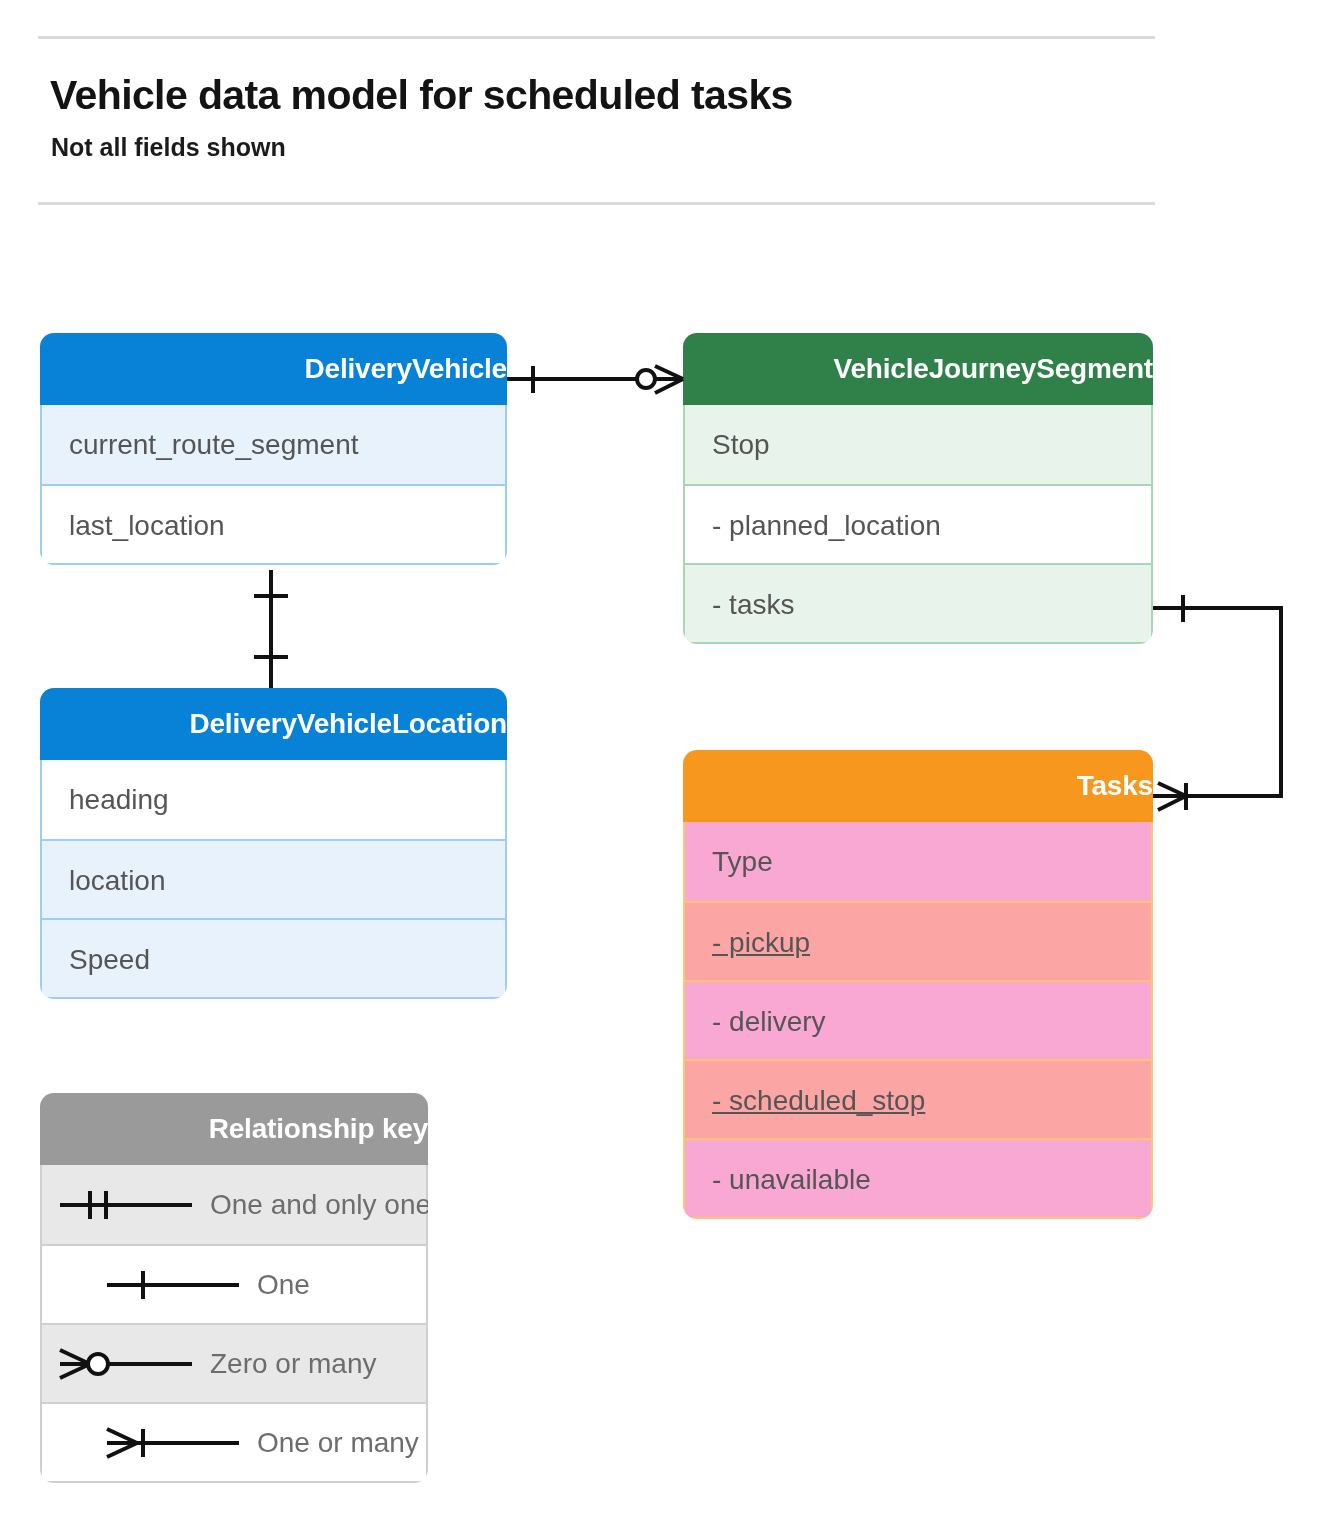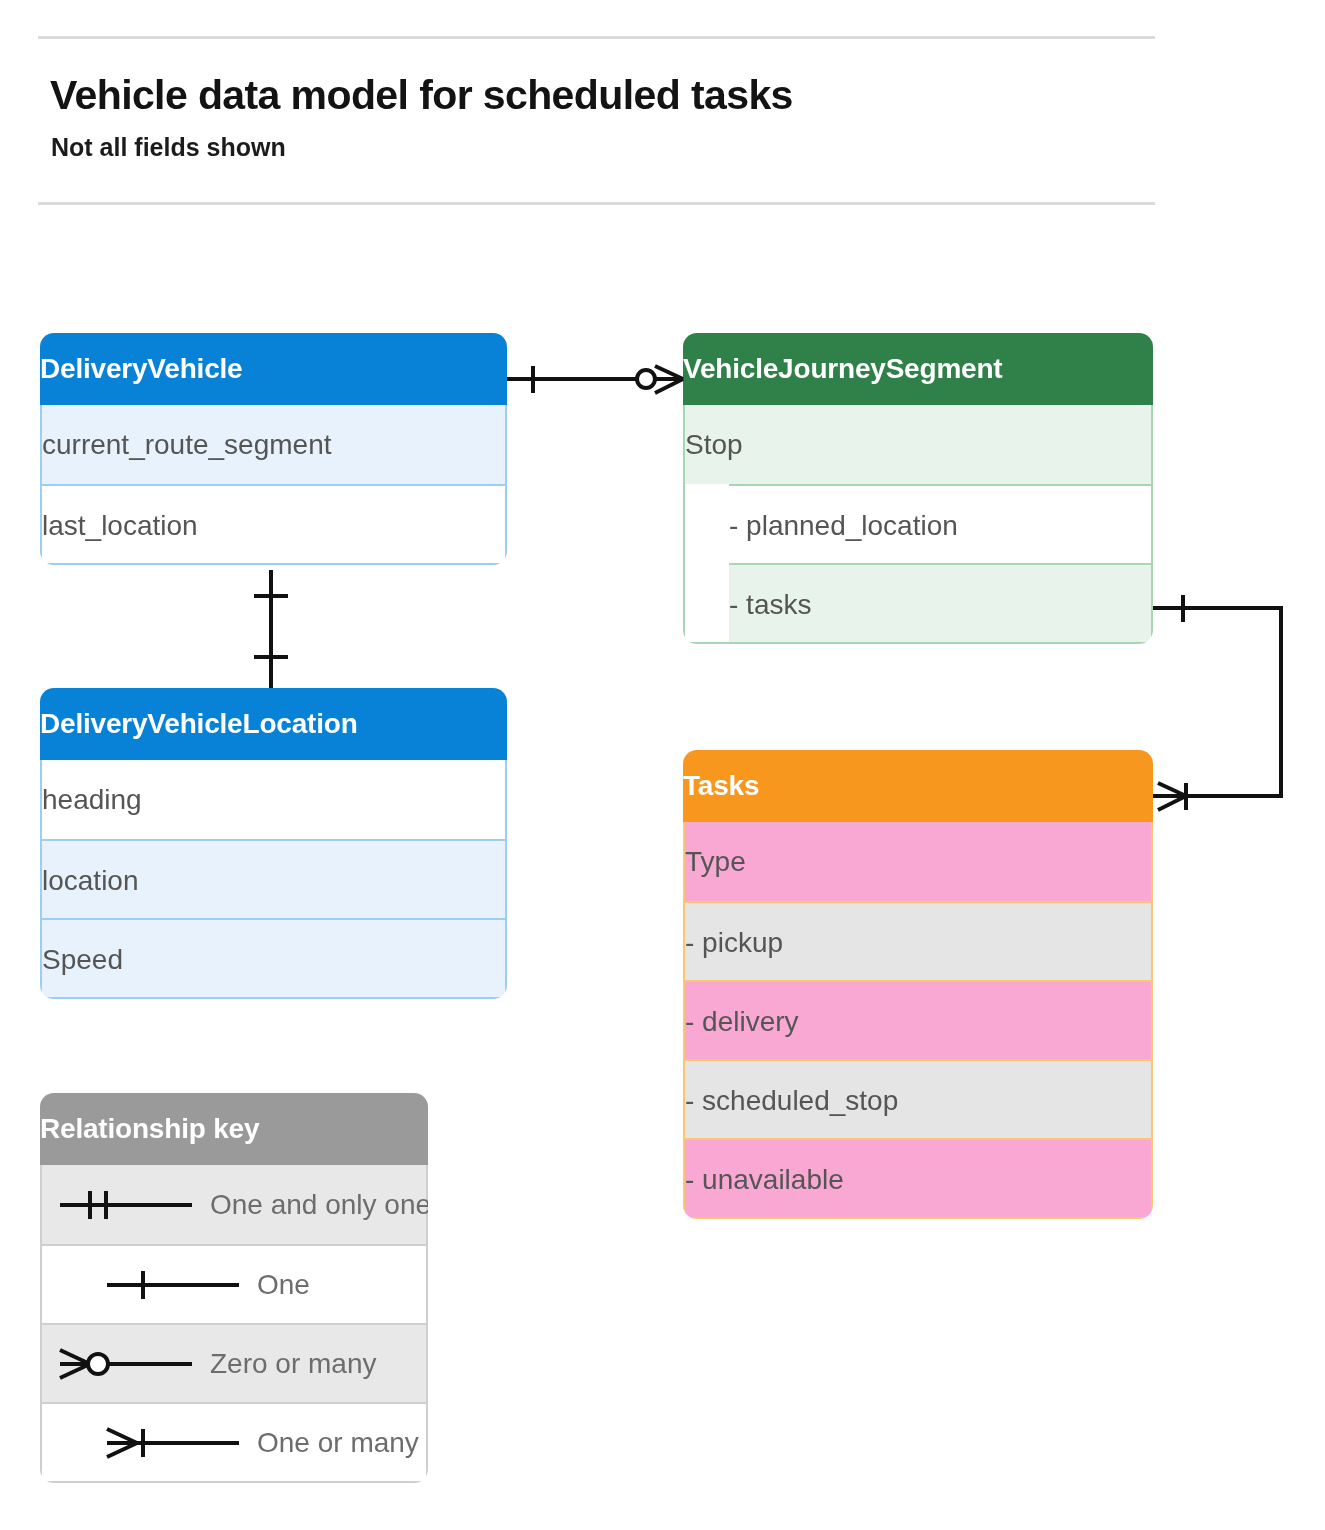--- a/index.html
+++ b/index.html
@@ -49,65 +49,66 @@
   
   .entity {
     position: absolute;
     border-radius: 14px;
     overflow: hidden;
     box-sizing: border-box;
   }
   .entity-header {
     height: 72px;
     line-height: 72px;
-    text-align: left;
+    text-align: right;
     color: #ffffff;
     font-size: 28px;
     font-weight: bold;
     letter-spacing: -0.2px;
     white-space: nowrap;
   }
   .entity-rows {
     border-left: 2px solid;
     border-right: 2px solid;
     border-bottom: 2px solid;
     border-color: inherit;
     box-sizing: border-box;
   }
   .entity-row {
     height: 79px;
     line-height: 79px;
+    padding-left: 27px;
     font-size: 28px;
     color: #555555;
     box-sizing: border-box;
     white-space: nowrap;
     overflow: hidden;
   }
   .entity-row + .entity-row { border-top: 2px solid; }
 
   
   .theme-blue .entity-header { background: #0782d6; }
   .theme-blue .entity-rows  { border-color: #9ccdf2; }
   .theme-blue .entity-row + .entity-row { border-top-color: #9ccdf2; }
   .theme-blue .row-tint { background: #e8f2fd; }
   .theme-blue .row-plain { background: #ffffff; }
 
   
   .theme-green .entity-header { background: #2f8049; }
   .theme-green .entity-rows  { border-color: #a8d6b4; }
-  .theme-green .entity-row + .entity-row { border-top-color: #a8d6b4; margin-left: 44px; }
+  .theme-green .entity-row + .entity-row { border-top-color: #a8d6b4; }
   .theme-green .row-tint { background: #e7f3eb; }
   .theme-green .row-plain { background: #ffffff; }
 
   
   .theme-orange .entity-header { background: #f7971e; }
   .theme-orange .entity-rows  { border-color: #fbc571; }
   .theme-orange .entity-row + .entity-row { border-top-color: #fbc571; }
   .theme-orange .row-tint { background: #f9a8d4; }
-  .theme-orange .row-plain { background: #e5e5e5; }
+  .theme-orange .row-plain { background: #fca5a5; text-decoration: underline; }
 
   
   .theme-gray .entity-header { background: #9a9a9a; }
   .theme-gray .entity-rows  { border-color: #cfcfcf; }
   .theme-gray .row-tint { background: #e8e8e8; }
   .theme-gray .row-plain { background: #ffffff; padding-left: 47px; }
 
   
   #delivery-vehicle        { left: 40px;  top: 333px;  width: 467px; }
   #vehicle-journey-segment { left: 683px; top: 333px;  width: 470px; }

